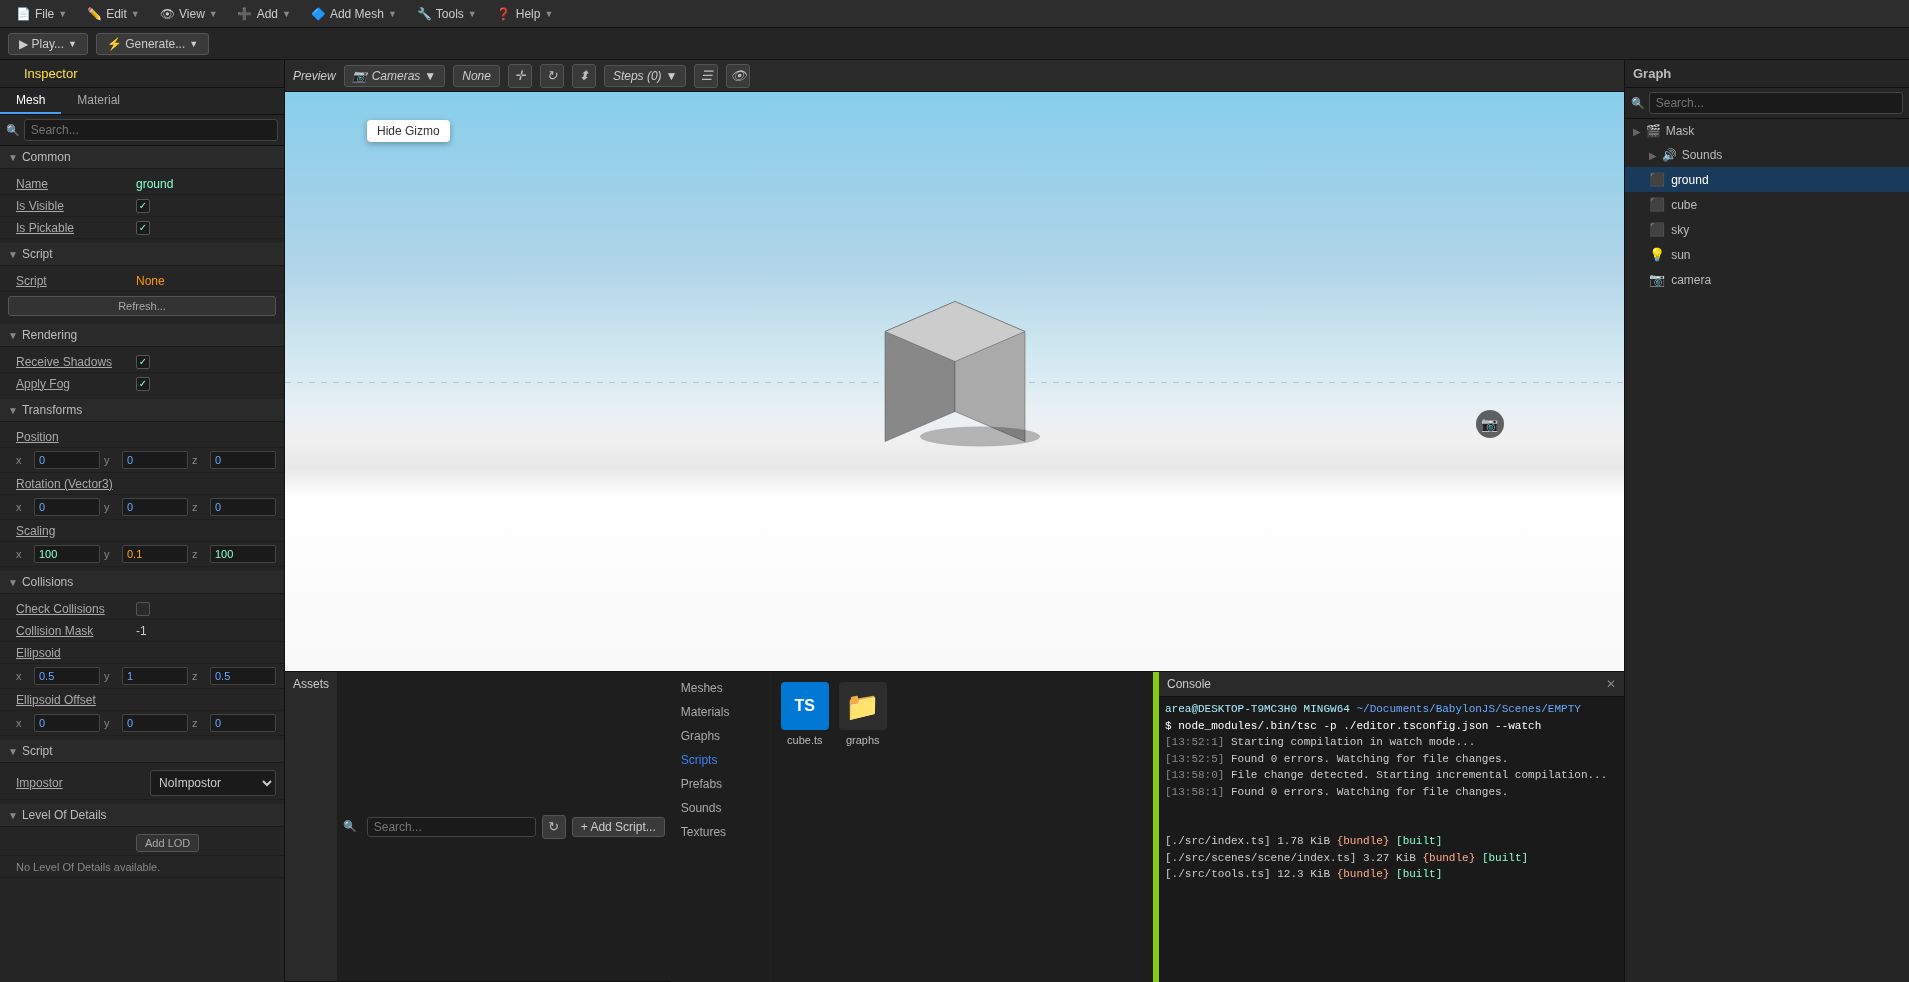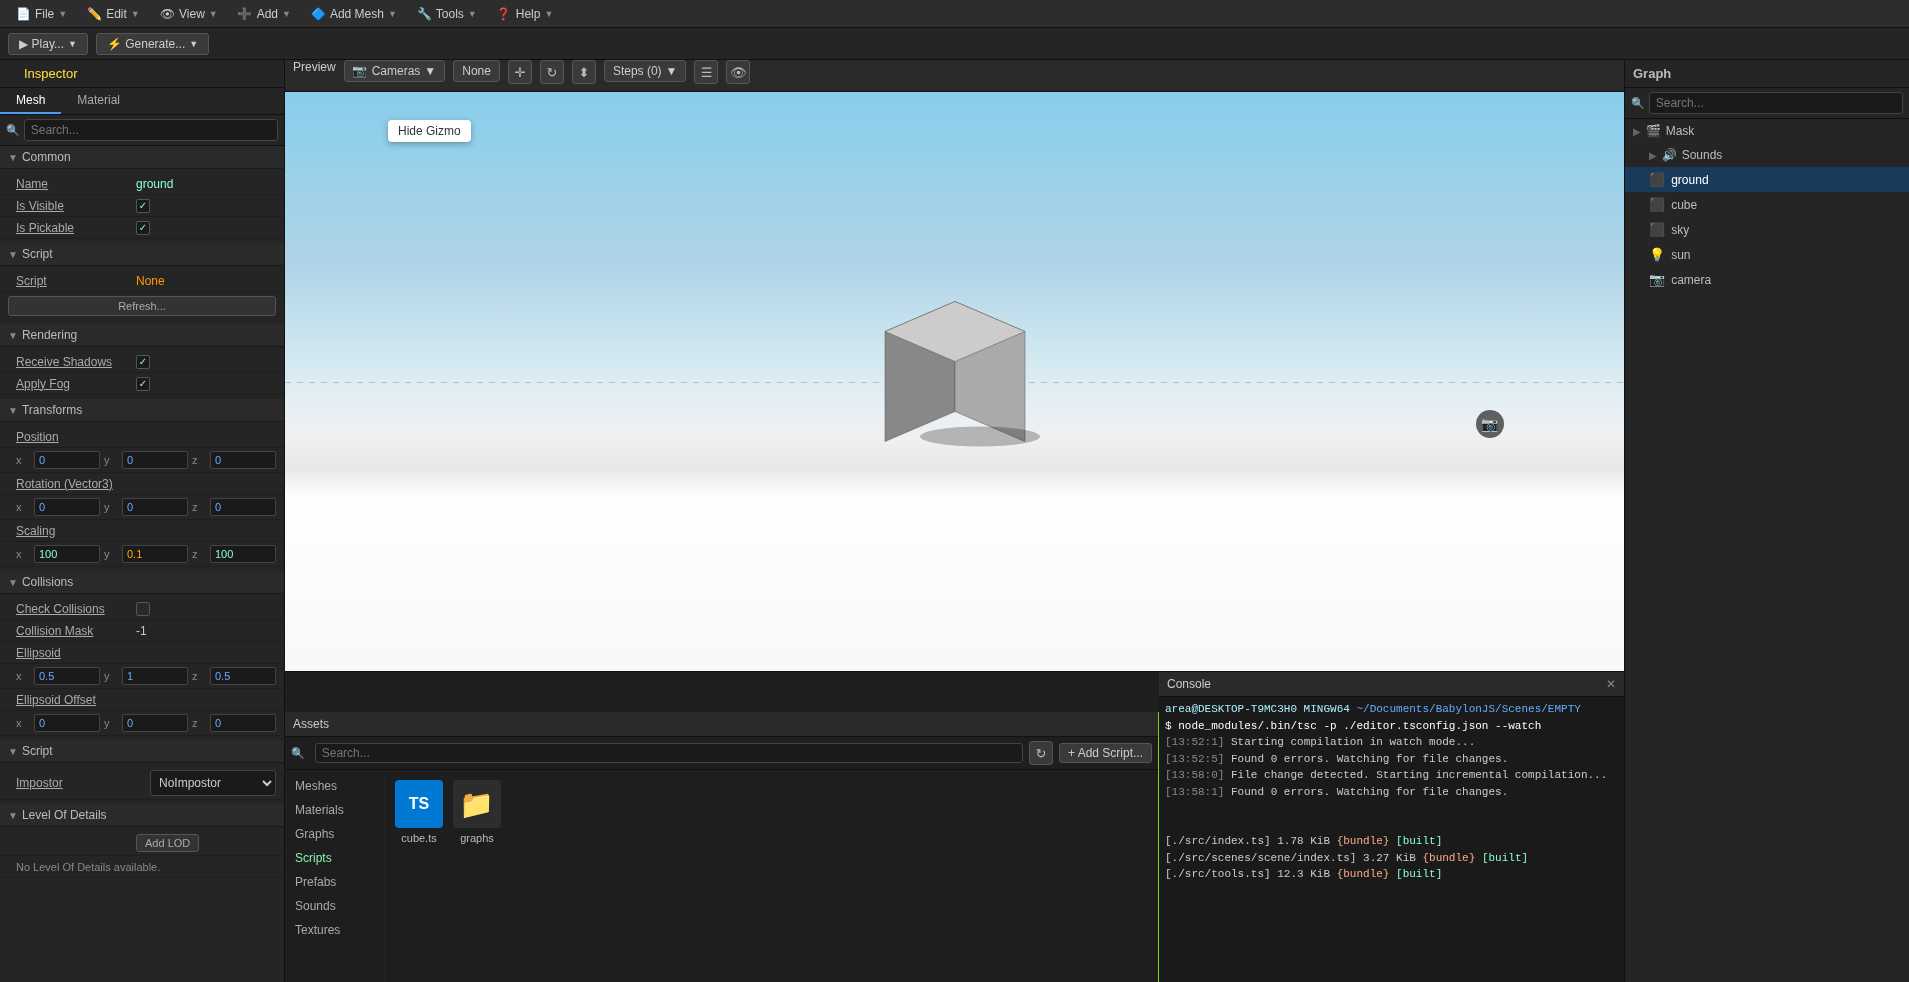--- a/index.html
+++ b/index.html
@@ -218,27 +218,28 @@
     
     .preview-panel {
       flex: 1;
       display: flex;
       flex-direction: column;
       border-bottom: 1px solid #111;
       overflow: hidden;
     }
     .preview-header {
       display: flex;
-      align-items: flex-start;
+      align-items: center;
       padding: 0 8px;
       height: 32px;
       background: #2a2a2a;
       border-bottom: 1px solid #111;
       gap: 8px;
       flex-shrink: 0;
+      font-style: italic;
     }
     .preview-title { color: #ccc; font-size: 12px; }
     .preview-btn {
       display: flex;
       align-items: center;
       gap: 4px;
       padding: 3px 8px;
       background: #3a3a3a;
       border: 1px solid #555;
       border-radius: 3px;
@@ -279,21 +280,21 @@
       border-radius: 50%;
       display: flex;
       align-items: center;
       justify-content: center;
       color: white;
       font-size: 14px;
     }
     .tooltip-box {
       position: absolute;
       top: 28px;
-      left: 103px;
+      left: 82px;
       background: #fff;
       color: #333;
       padding: 4px 10px;
       border-radius: 4px;
       font-size: 12px;
       box-shadow: 0 2px 6px rgba(0,0,0,0.3);
       pointer-events: none;
     }
     .horizon-line {
       position: absolute;
@@ -306,23 +307,22 @@
 
     
     .bottom-area {
       height: 310px;
       display: flex;
       flex-shrink: 0;
     }
     .assets-panel {
       flex: 1;
       display: flex;
-      flex-direction: column;
-      border-right: 1px solid #84cc16;
-      margin-top: 40px;
+      flex-direction: row;
+      border-right: 6px solid #84cc16;
     }
     .assets-header {
       padding: 5px 8px;
       font-size: 12px;
       color: #ccc;
       background: #2a2a2a;
       border-bottom: 1px solid #111;
       flex-shrink: 0;
     }
     .assets-toolbar {
@@ -364,21 +364,21 @@
       border-right: 1px solid #222;
       padding: 4px 0;
       overflow-y: auto;
     }
     .assets-sidebar-item {
       padding: 5px 10px;
       cursor: pointer;
       color: #aaa;
       font-size: 12px;
     }
-    .assets-sidebar-item.active { color: #86efac; }
+    .assets-sidebar-item.active { color: #3b82f6; }
     .assets-content {
       flex: 1;
       padding: 10px;
       display: flex;
       flex-wrap: wrap;
       gap: 10px;
       align-content: flex-start;
       overflow-y: auto;
     }
     .asset-item {

